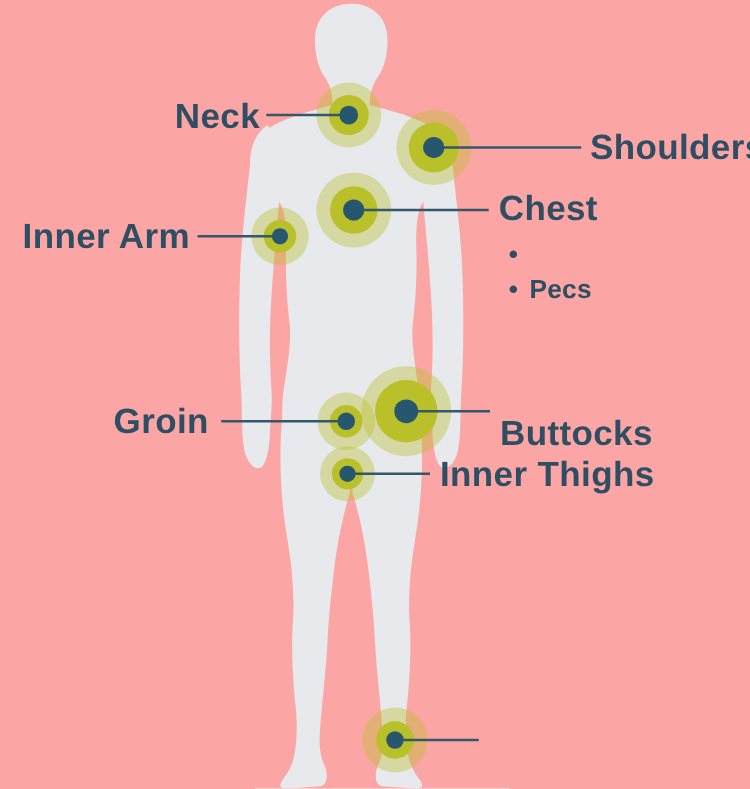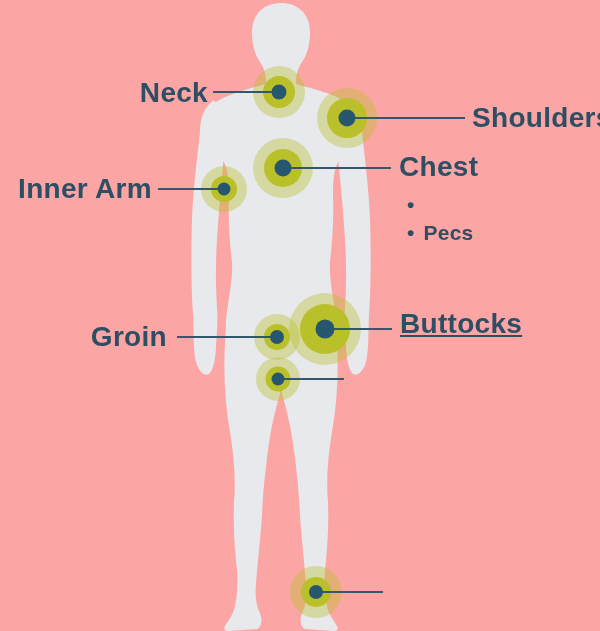--- a/index.html
+++ b/index.html
@@ -165,17 +165,18 @@
   <div class="sub-item" style="left:407px;top:204px;">
     <span class="bullet">•</span>
   </div>
   <div class="sub-item" style="left:407px;top:232px;">
     <span class="bullet">•</span>
     <span>Pecs</span>
   </div>
 
   <div class="lbl right-align" style="right:433px;top:337px;">Groin</div>
 
-  <div class="lbl" style="left:400px;top:324px;text-decoration:underline;">Buttocks</div>
+  <div class="lbl" style="left:400px;top:347px;">Buttocks</div>
 
+  <div class="lbl" style="left:352px;top:380px;">Inner Thighs</div>
 
 
 </div>
 
 </body></html>

